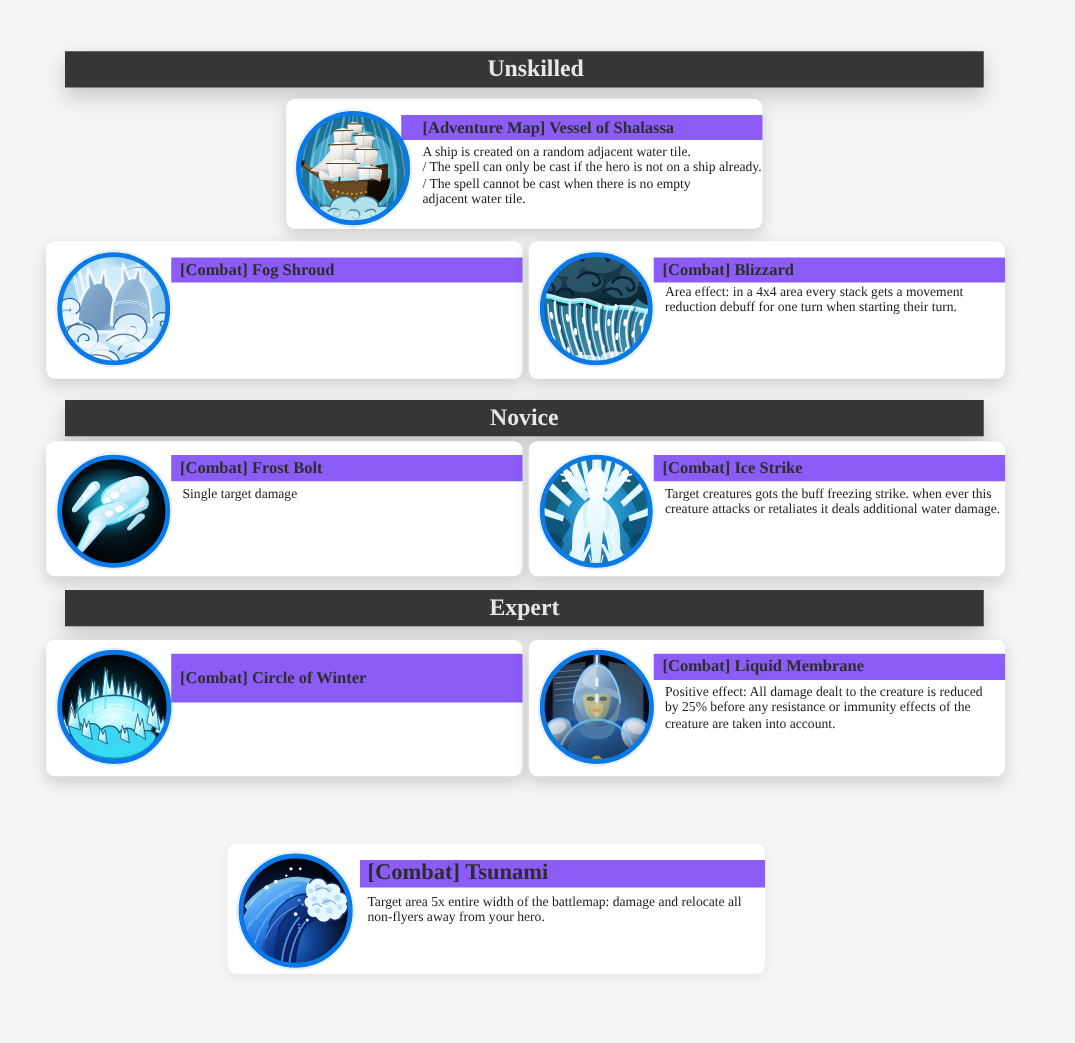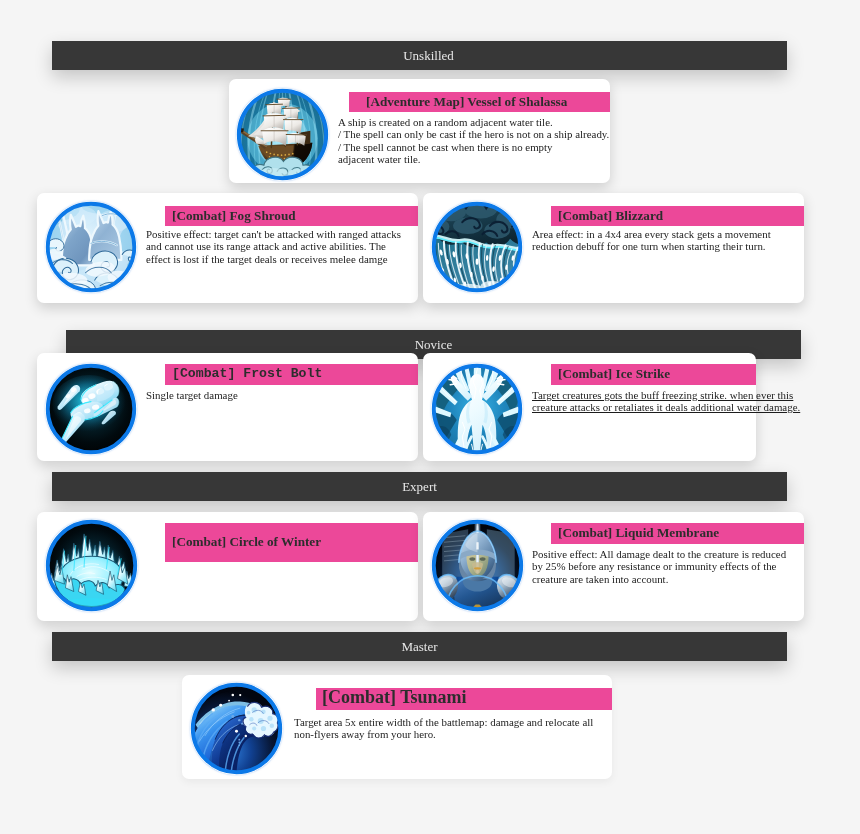--- a/index.html
+++ b/index.html
@@ -10,32 +10,32 @@
     -webkit-font-smoothing:antialiased;
   }
   .page{position:relative;width:860px;height:834px;}
 
   
   .sec-head{
     position:absolute;left:52px;width:735px;height:29px;
     background:#373737;color:#e7e7e7;
     box-shadow:0 7px 18px rgba(0,0,0,.20);
     display:flex;align-items:center;justify-content:center;
-    font-weight:normal;font-size:13px;
+    font-weight:bold;font-size:19px;
   }
   .sec-head .lbl{line-height:1;position:relative;top:-0.5px;}
 
   
   .card{
     position:absolute;background:#fff;border-radius:7px;
     box-shadow:0 5px 13px rgba(0,0,0,.16);
   }
   .title-bar{
-    position:absolute;background:#ec4899;
-    display:flex;align-items:center;margin-left:28px;
+    position:absolute;background:#8b5cf6;
+    display:flex;align-items:center;
   }
   .title-bar .t{
     font-weight:bold;font-size:13.2px;color:#2d2d2d;line-height:1;white-space:nowrap;position:relative;top:-0.5px;
   }
   .desc{
     position:absolute;font-size:10.9px;color:#1c1c1c;line-height:12.3px;
     white-space:pre;
   }
   .icon{
     position:absolute;border-radius:50%;
@@ -182,23 +182,20 @@
           </g> 
           <circle cx="50" cy="50" r="47" fill="none" stroke="#0c79e8" stroke-width="4.2"></circle> 
         </svg>
       </div>
   </div>
 
   <div class="card" style="left:37px;top:193px;width:381px;height:110px;">
     <div class="title-bar" style="left:100px;top:13px;right:0;height:20px;padding-left:7px;">
       <span class="t">[Combat] Fog Shroud</span>
     </div>
-    <div class="desc" style="left:109px;top:35px;right:6px;">Positive effect: target can't be attacked with ranged attacks
-and cannot use its range attack and active abilities. The
-effect is lost if the target deals or receives melee damge</div>
     <div class="icon" id="ic1" style="left:8px;top:8px;width:92px;height:92px;">
         <svg viewBox="0 0 100 100" width="100%" height="100%" preserveAspectRatio="xMidYMid meet" xmlns="http://www.w3.org/2000/svg"> 
           <defs> 
             <radialGradient id="ic1_fogBg" cx="46%" cy="40%" r="70%"> 
               <stop offset="0%" stop-color="#e3f4fd"></stop> 
               <stop offset="50%" stop-color="#c2e3f7"></stop> 
               <stop offset="100%" stop-color="#9ecbe9"></stop> 
             </radialGradient> 
             <linearGradient id="ic1_figG" x1="0.1" y1="0" x2="0.9" y2="1"> 
               <stop offset="0%" stop-color="#b0cbe4"></stop> 
@@ -385,26 +382,26 @@
             <g fill="#f4fdff" opacity=".75"> 
               <ellipse cx="40" cy="96" rx="18" ry="6"></ellipse> 
               <ellipse cx="66" cy="92" rx="12" ry="5"></ellipse> 
             </g> 
           </g> 
           <circle cx="50" cy="50" r="47" fill="none" stroke="#0c79e8" stroke-width="4.2"></circle> 
         </svg>
       </div>
   </div>
 
-  <div class="sec-head" style="top:330px;margin-left:14px;">
+  <div class="sec-head" style="top:320px;">
     <span class="lbl">Novice</span>
   </div>
 
   <div class="card" style="left:37px;top:353px;width:381px;height:108px;">
-    <div class="title-bar" style="left:100px;top:11px;right:0;height:21px;padding-left:7px;font-family:Liberation Mono, monospace;">
+    <div class="title-bar" style="left:100px;top:11px;right:0;height:21px;padding-left:7px;">
       <span class="t">[Combat] Frost Bolt</span>
     </div>
     <div class="desc" style="left:109px;top:36px;right:6px;">Single target damage</div>
     <div class="icon" id="ic3" style="left:8px;top:10px;width:92px;height:92px;">
         <svg viewBox="0 0 100 100" width="100%" height="100%" preserveAspectRatio="xMidYMid meet" xmlns="http://www.w3.org/2000/svg"> 
           <defs> 
             <radialGradient id="ic3_fbBg" cx="50%" cy="45%" r="58%"> 
               <stop offset="0%" stop-color="#0b4256"></stop> 
               <stop offset="38%" stop-color="#05222c"></stop> 
               <stop offset="75%" stop-color="#010a0e"></stop> 
@@ -468,25 +465,25 @@
             <g fill="none" stroke="#9ff7ff" stroke-width=".6" opacity=".9"> 
               <path d="M74 20 C80 23 82 30 79 36"></path> 
               <path d="M78 38 C81 40 81 45 78 48"></path> 
             </g> 
           </g> 
           <circle cx="50" cy="50" r="47" fill="none" stroke="#0c79e8" stroke-width="4.2"></circle> 
         </svg>
       </div>
   </div>
 
-  <div class="card" style="left:423px;top:353px;width:333px;height:108px;">
+  <div class="card" style="left:423px;top:353px;width:381px;height:108px;">
     <div class="title-bar" style="left:100px;top:11px;right:0;height:21px;padding-left:7px;">
       <span class="t">[Combat] Ice Strike</span>
     </div>
-    <div class="desc" style="left:109px;top:36px;right:6px;text-decoration:underline;">Target creatures gots the buff freezing strike. when ever this
+    <div class="desc" style="left:109px;top:36px;right:6px;">Target creatures gots the buff freezing strike. when ever this
 creature attacks or retaliates it deals additional water damage.</div>
     <div class="icon" id="ic4" style="left:8px;top:10px;width:92px;height:92px;">
         <svg viewBox="0 0 100 100" width="100%" height="100%" preserveAspectRatio="xMidYMid meet" xmlns="http://www.w3.org/2000/svg"> 
           <defs> 
             <radialGradient id="ic4_isBg" cx="50%" cy="48%" r="62%"> 
               <stop offset="0%" stop-color="#35b0e4"></stop> 
               <stop offset="50%" stop-color="#1f86bd"></stop> 
               <stop offset="100%" stop-color="#1a6e9c"></stop> 
             </radialGradient> 
             <linearGradient id="ic4_isBody" x1="0.3" y1="0" x2="0.7" y2="1"> 
@@ -755,23 +752,20 @@
             </g> 
             <g fill="#d4a12a" opacity=".85"> 
               <path d="M44 96 L48 92 L52 92 L56 96 L54 100 L46 100 Z"></path> 
             </g> 
           </g> 
           <circle cx="50" cy="50" r="47" fill="none" stroke="#0c79e8" stroke-width="4.2"></circle> 
         </svg>
       </div>
   </div>
 
-  <div class="sec-head" style="top:632px;">
-    <span class="lbl">Master</span>
-  </div>
 
   <div class="card" style="left:182px;top:675px;width:430px;height:104px;box-shadow:0 3px 9px rgba(0,0,0,.055);">
     <div class="title-bar" style="left:106px;top:13px;right:0;height:22px;padding-left:6px;">
       <span class="t" style="font-size:18px;top:-1.8px">[Combat] Tsunami</span>
     </div>
     <div class="desc" style="left:112px;top:41px;right:6px;">Target area 5x entire width of the battlemap: damage and relocate all
 non-flyers away from your hero.</div>
     <div class="icon" id="ic7" style="left:8px;top:7px;width:93px;height:93px;">
         <svg viewBox="0 0 100 100" width="100%" height="100%" preserveAspectRatio="xMidYMid meet" xmlns="http://www.w3.org/2000/svg"> 
           <defs> 

